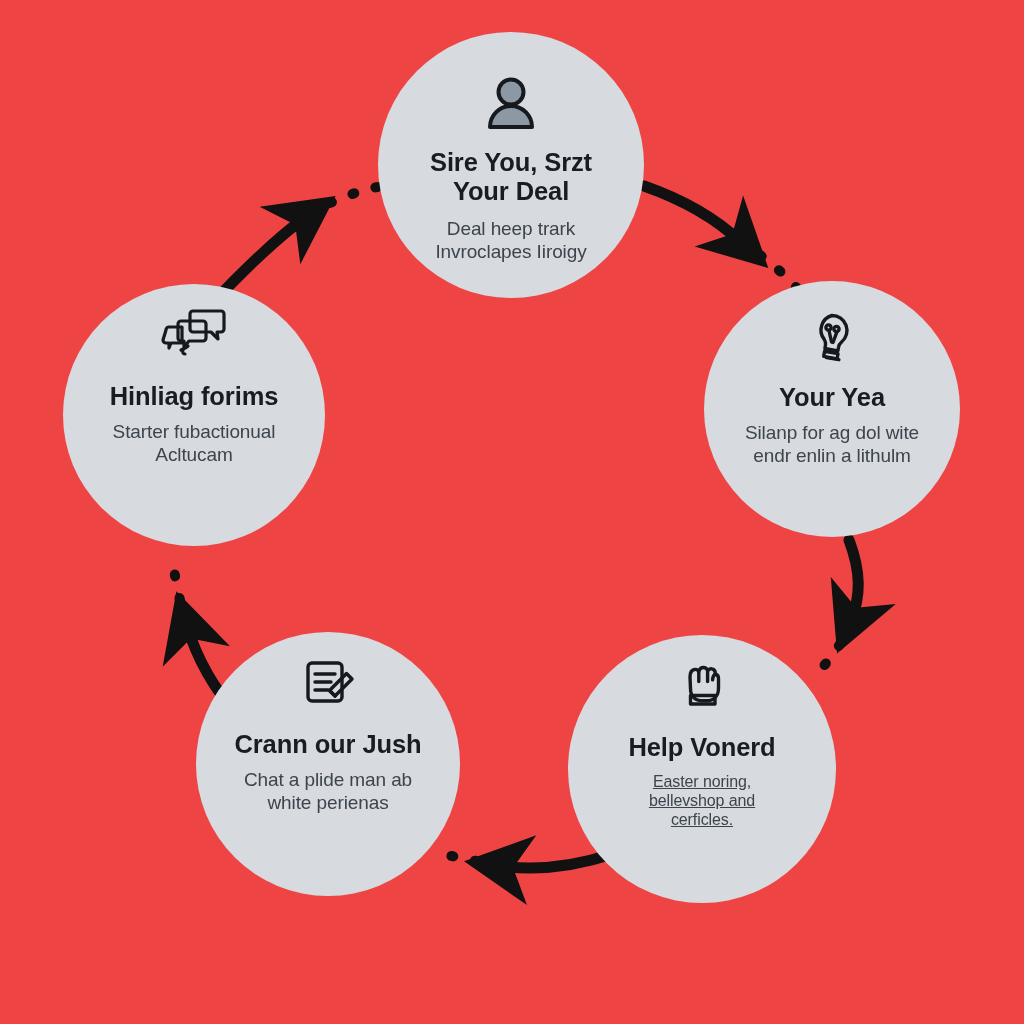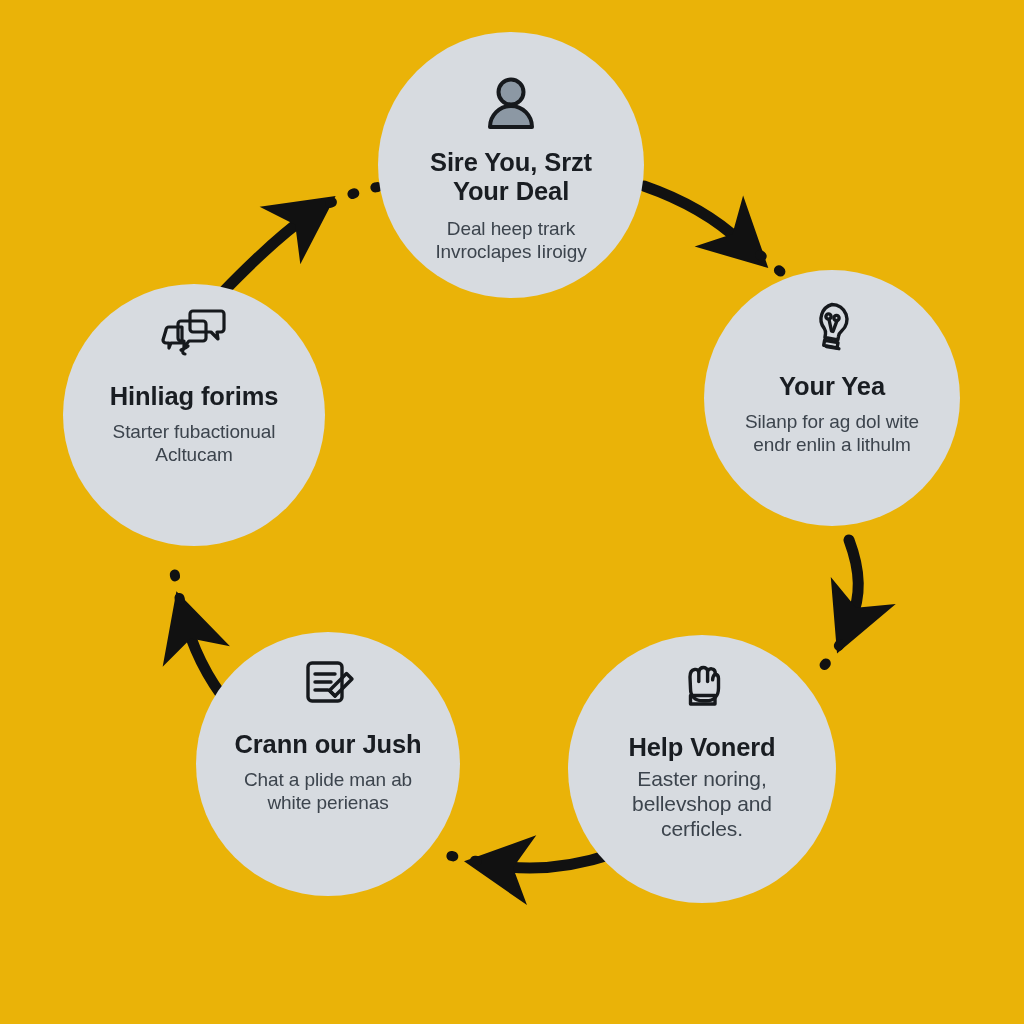--- a/index.html
+++ b/index.html
@@ -11,21 +11,21 @@
   body {
     width: 1024px;
     height: 1024px;
     font-family: "Liberation Sans", sans-serif;
     overflow: hidden;
   }
   #stage {
     position: relative;
     width: 1024px;
     height: 1024px;
-    background: #eab308;
+    background: #ef4444;
   }
   #arrow-layer {
     position: absolute;
     left: 0;
     top: 0;
     width: 1024px;
     height: 1024px;
     pointer-events: none;
   }
   .node {
@@ -59,34 +59,34 @@
   
   #node-top {
     left: 378px; top: 32px;
     width: 266px; height: 266px;
     padding-top: 42px;
   }
   #node-top .node-title { font-size: 25.5px; margin-top: 12px; width: 210px; }
   #node-top .node-sub { font-size: 19px; margin-top: 12px; width: 200px; }
 
   #node-right {
-    left: 704px; top: 270px;
+    left: 704px; top: 281px;
     width: 256px; height: 256px;
     padding-top: 28px;
   }
   #node-right .node-title { font-size: 25.5px; margin-top: 18px; width: 220px; }
   #node-right .node-sub { font-size: 19px; margin-top: 10px; width: 232px; }
 
   #node-bottom-right {
     left: 568px; top: 635px;
     width: 268px; height: 268px;
     padding-top: 22px;
   }
   #node-bottom-right .node-title { font-size: 25.5px; margin-top: 18px; width: 230px; }
-  #node-bottom-right .node-sub { font-size: 21px; margin-top: 4px; width: 195px; }
+  #node-bottom-right .node-sub { font-size: 16px; margin-top: 10px; width: 195px; text-decoration: underline; }
 
   #node-bottom-left {
     left: 196px; top: 632px;
     width: 264px; height: 264px;
     padding-top: 24px;
   }
   #node-bottom-left .node-title { font-size: 25.5px; margin-top: 18px; width: 232px; }
   #node-bottom-left .node-sub { font-size: 19px; margin-top: 10px; width: 215px; }
 
   #node-left {

